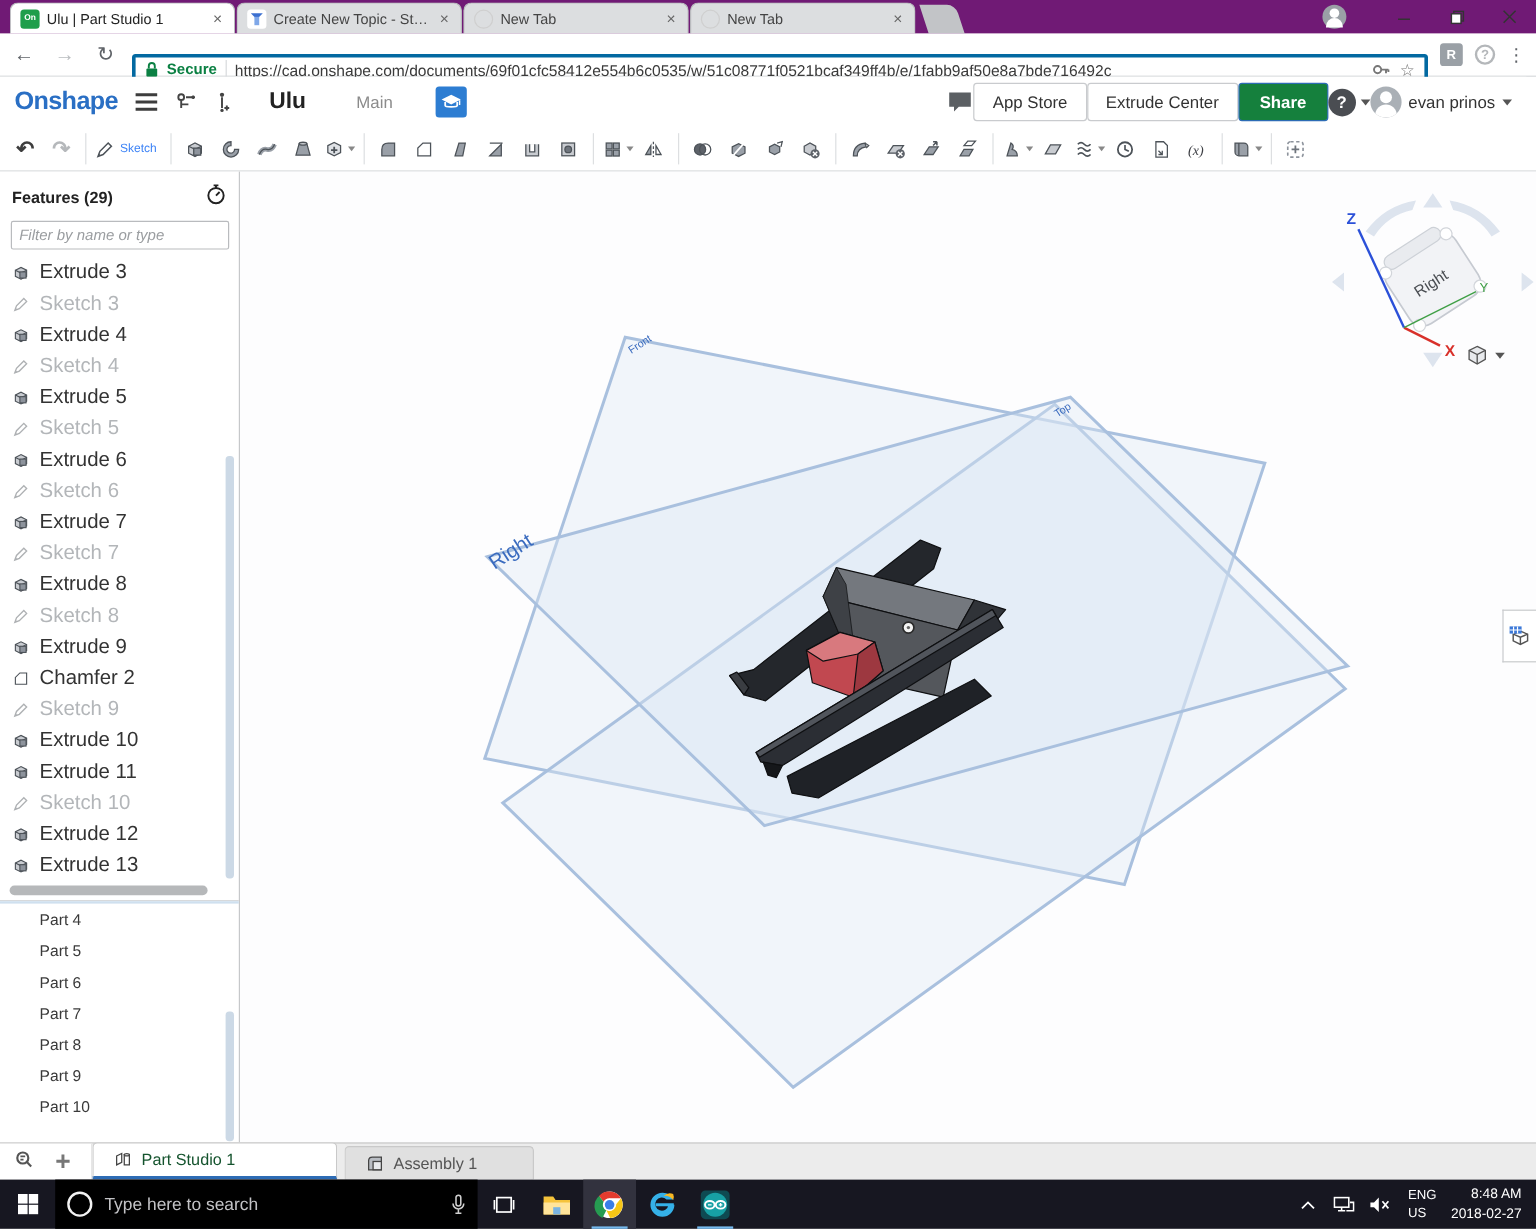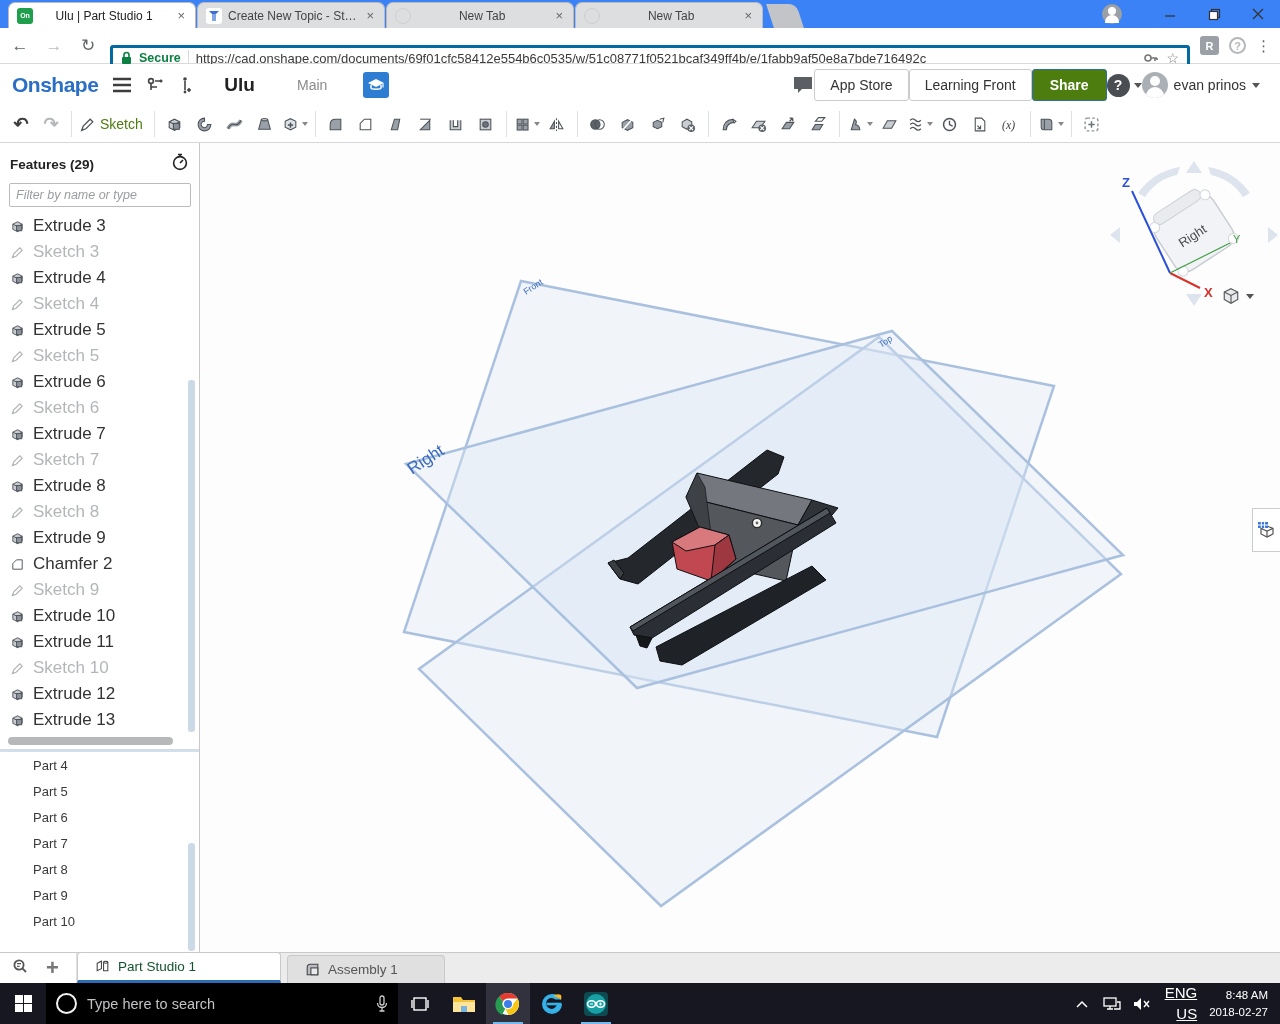--- a/index.html
+++ b/index.html
@@ -1,19 +1,19 @@
 <!DOCTYPE html>
 <html><head>
 <meta charset="utf-8">
 <style>
   * { margin:0; padding:0; box-sizing:border-box; }
   html,body { width:1280px; height:1024px; overflow:hidden; font-family:"Liberation Sans", sans-serif; background:#fff; }
 
   
-  #tabstrip { position:absolute; left:0; top:0; width:1280px; height:28px; background:#3b82f6; display:flex; align-items:flex-end;text-align:center; }
+  #tabstrip { position:absolute; left:0; top:0; width:1280px; height:28px; background:#701a75; display:flex; align-items:flex-end; }
   .btab { display:flex; align-items:center; gap:6px; height:26px; width:188px; padding:0 8px; border-radius:7px 7px 0 0; background:#dcdee0; border:1px solid #b9bbbe; border-bottom:none; margin-right:1px; font-size:12px; color:#444; }
   .btab.active { background:#fff; color:#222; }
   .btab .title { flex:1; white-space:nowrap; overflow:hidden; text-overflow:ellipsis; }
   .btab .close { color:#666; font-size:13px; padding:0 2px; cursor:pointer; }
   .fav { width:16px; height:16px; border-radius:3px; flex:0 0 16px; display:flex; align-items:center; justify-content:center; }
   .fav.onshape { background:#1f9e4b; color:#fff; font-size:7px; font-weight:bold; }
   .fav.forum  { background:#fff; }
   .fav.none   { background:transparent; border:1px solid #cfcfcf; border-radius:8px; }
   #newtab-stub { width:30px; height:24px; background:#c2c4c7; border-radius:0 7px 0 0; transform:skewX(18deg); margin-left:6px; }
   #win-controls { margin-left:auto; display:flex; align-items:center; height:28px; }
@@ -38,33 +38,33 @@
 
   
   #osheader { position:absolute; left:0; top:64px; width:1272px; height:42px; background:#fff; display:flex; align-items:center; padding:0 12px; gap:14px; }
   #os-logo { color:#2a6fc4; font-size:21px; font-weight:bold; letter-spacing:-0.5px; }
   .hdr-ic { color:#3d3d3d; display:flex; align-items:center; }
   #doc-title { font-size:19px; font-weight:bold; color:#222; margin-left:16px; }
   #workspace-name { font-size:14px; color:#8b8b8b; margin-left:28px; }
   #grad-btn { width:26px; height:26px; background:#2d7dd2; border-radius:3px; display:flex; align-items:center; justify-content:center; margin-left:22px; }
   #hdr-right { margin-left:auto; display:flex; align-items:center; }
   .hdr-btn { border:1px solid #c9cbce; background:#fff; border-radius:3px; font-size:14px; color:#333; padding:7px 15px; }
-  #share-btn { background:#4d7c0f; color:#fff; border:1px solid #2d6cb5; border-radius:3px; font-size:14px; font-weight:bold; padding:7px 17px; }
+  #share-btn { background:#15803d; color:#fff; border:1px solid #2d6cb5; border-radius:3px; font-size:14px; font-weight:bold; padding:7px 17px; }
   #help-btn { width:23px; height:23px; border-radius:50%; background:#4a4d52; color:#fff; font-weight:bold; font-size:14px; display:flex; align-items:center; justify-content:center; }
   .caret { width:0; height:0; border-left:4px solid transparent; border-right:4px solid transparent; border-top:5px solid #555; display:inline-block; }
   #avatar { width:26px; height:26px; border-radius:50%; background:#aab0b6; position:relative; overflow:hidden; }
   #avatar::before { content:""; position:absolute; left:8px; top:4px; width:10px; height:10px; border-radius:50%; background:#fff; }
   #avatar::after { content:""; position:absolute; left:4px; top:15px; width:18px; height:11px; border-radius:9px 9px 0 0; background:#fff; }
   #user-name { font-size:14px; color:#333; }
 
   
   #toolbar { position:absolute; left:0; top:106px; width:1280px; height:37px; background:#fff; border-bottom:1px solid #d5d7d9; display:flex; align-items:center; padding:0 6px; }
   .tb-btn { height:30px; min-width:30px; display:flex; align-items:center; justify-content:center; gap:2px; border-radius:3px; padding:0 2px; }
   .tb-sep { width:1px; height:26px; background:#dddfe1; margin:0 5px; flex:0 0 1px; }
-  #sketch-label { font-size:14px; color:#4d7c0f; margin:0 4px 0 2px; }
+  #sketch-label { font-size:10px; color:#3b82f6; margin:0 4px 0 2px; }
   .tb-caret { width:0; height:0; border-left:3.5px solid transparent; border-right:3.5px solid transparent; border-top:4.5px solid #888; margin-left:1px; }
   .uarrow { font-size:18px; color:#3d3d3d; font-weight:bold; }
   .uarrow.dim { color:#b5b8bb; }
 
   
   #sidebar { position:absolute; left:0; top:143px; width:200px; height:809px; background:#fff; border-right:1px solid #c6c8ca; }
   #feat-head { display:flex; align-items:center; justify-content:space-between; padding:10px 10px 4px 10px; }
   #feat-title { font-size:13.5px; font-weight:bold; color:#222; }
   #filter-box { margin:4px 9px 6px 9px; }
   #filter-input { width:182px; height:24px; border:1px solid #b9bbbe; border-radius:2px; font-size:12.5px; font-style:italic; padding:0 6px; color:#333; font-family:"Liberation Sans",sans-serif; }
@@ -96,21 +96,21 @@
   #taskbar { position:absolute; left:0; top:983px; width:1280px; height:41px; background:#171721; display:flex; align-items:stretch; color:#fff; }
   #start-btn { width:46px; display:flex; align-items:center; justify-content:center; }
   #tb-search { width:352px; background:#000000; display:flex; align-items:center; gap:10px; padding:0 10px; }
   #cortana-ring { width:21px; height:21px; border:2.5px solid #f2f2f2; border-radius:50%; }
   #tb-search-text { color:#c3c3c6; font-size:14.5px; flex:1; }
   .tk-ic { width:44px; display:flex; align-items:center; justify-content:center; position:relative; }
   .tk-ic.open::after { content:""; position:absolute; left:7px; right:7px; bottom:0; height:2px; background:#76b9ed; }
   .tk-ic.activeapp { background:#32323e; }
   #tk-right { margin-left:auto; display:flex; align-items:center; }
   .tk-small { width:30px; display:flex; align-items:center; justify-content:center; height:100%; }
-  #lang-block { font-size:15px; text-align:right; line-height:1.35; padding:0 8px;text-decoration:underline; }
+  #lang-block { font-size:11px; text-align:left; line-height:1.35; padding:0 8px; }
   #clock-block { font-size:11.5px; text-align:right; line-height:1.4; padding:0 12px 0 4px; }
 </style>
 </head>
 <body>
 
 <div id="tabstrip">
   <div id="tabs-holder" style="display:flex; align-items:flex-end; padding-left:8px;">
       <div class="btab active">
         <span class="fav onshape">On</span>
         <span class="title">Ulu | Part Studio 1</span>
@@ -213,21 +213,21 @@
         <path d="M16 5.5 v4" stroke="#fff" stroke-width="1.2"></path>
       </svg>
     </span>
   <div id="hdr-right">
     <span class="hdr-ic">
         <svg width="22" height="20" viewBox="0 0 22 20">
           <path d="M2 2 h18 v12 h-10 l-4 4 v-4 h-4 z" fill="#5b5f63"></path>
         </svg>
       </span>
     <button class="hdr-btn">App Store</button>
-    <button class="hdr-btn">Learning Front</button>
+    <button class="hdr-btn">Extrude Center</button>
     <button id="share-btn">Share</button>
     <span style="display:flex;align-items:center;gap:4px;">
         <span id="help-btn">?</span>
         <span class="caret"></span>
       </span>
     <span style="display:flex;align-items:center;gap:6px;">
       <span id="avatar"></span>
       <span id="user-name">evan prinos</span>
       <span class="caret"></span>
     </span>

